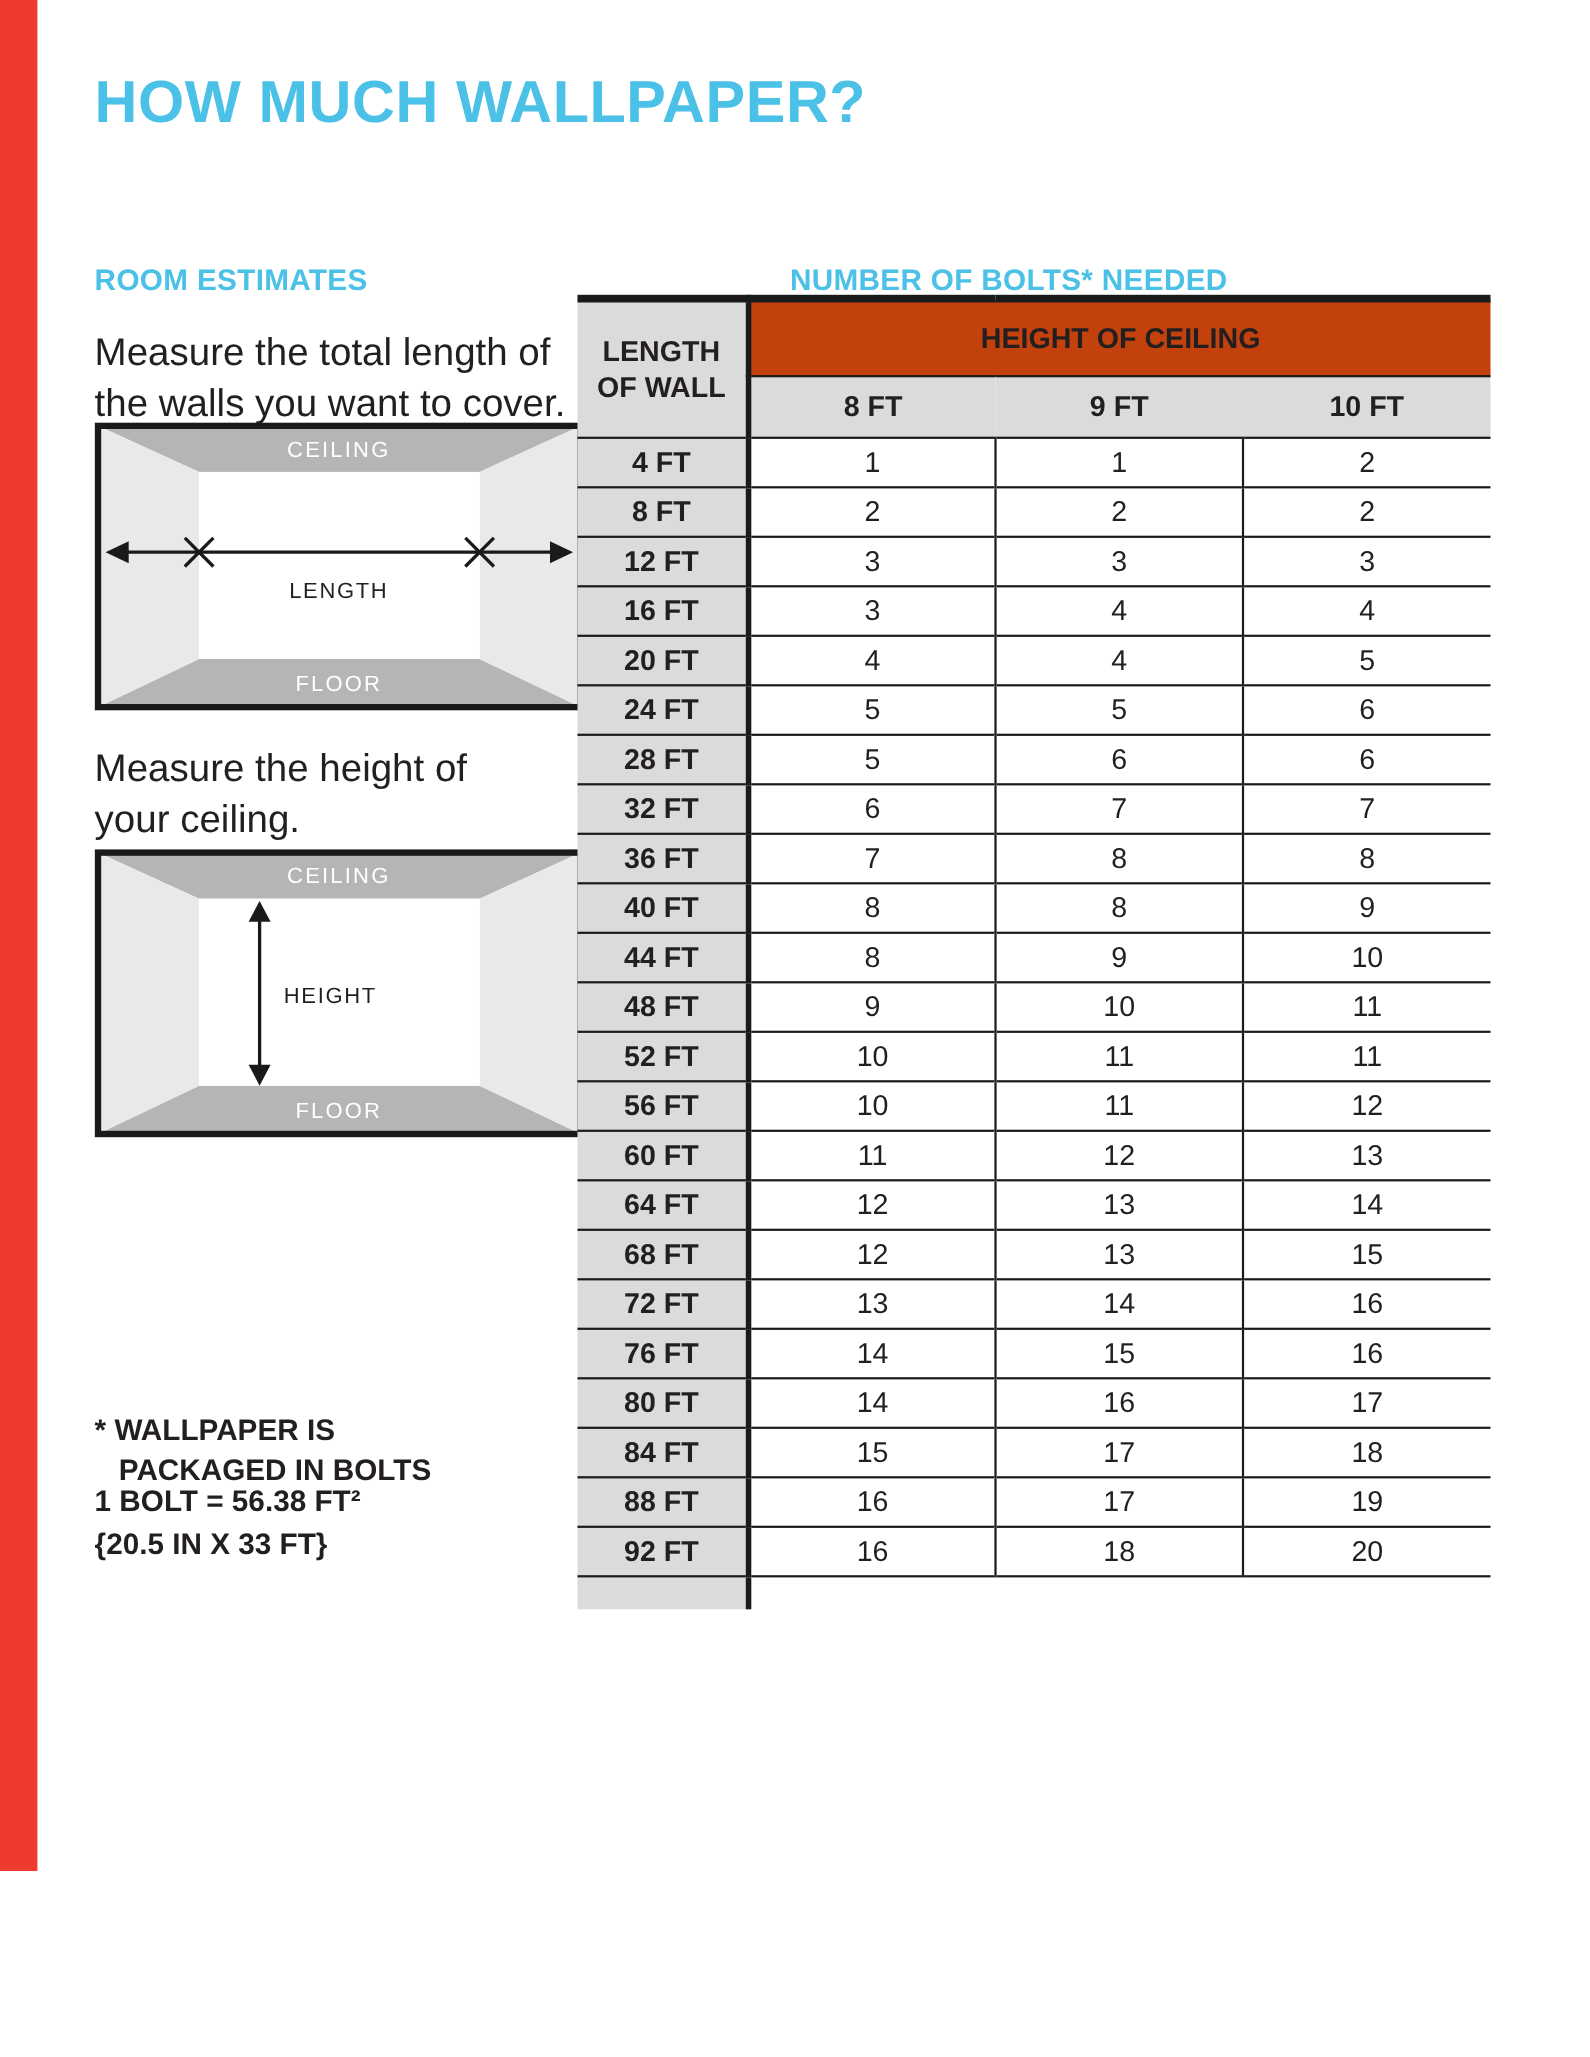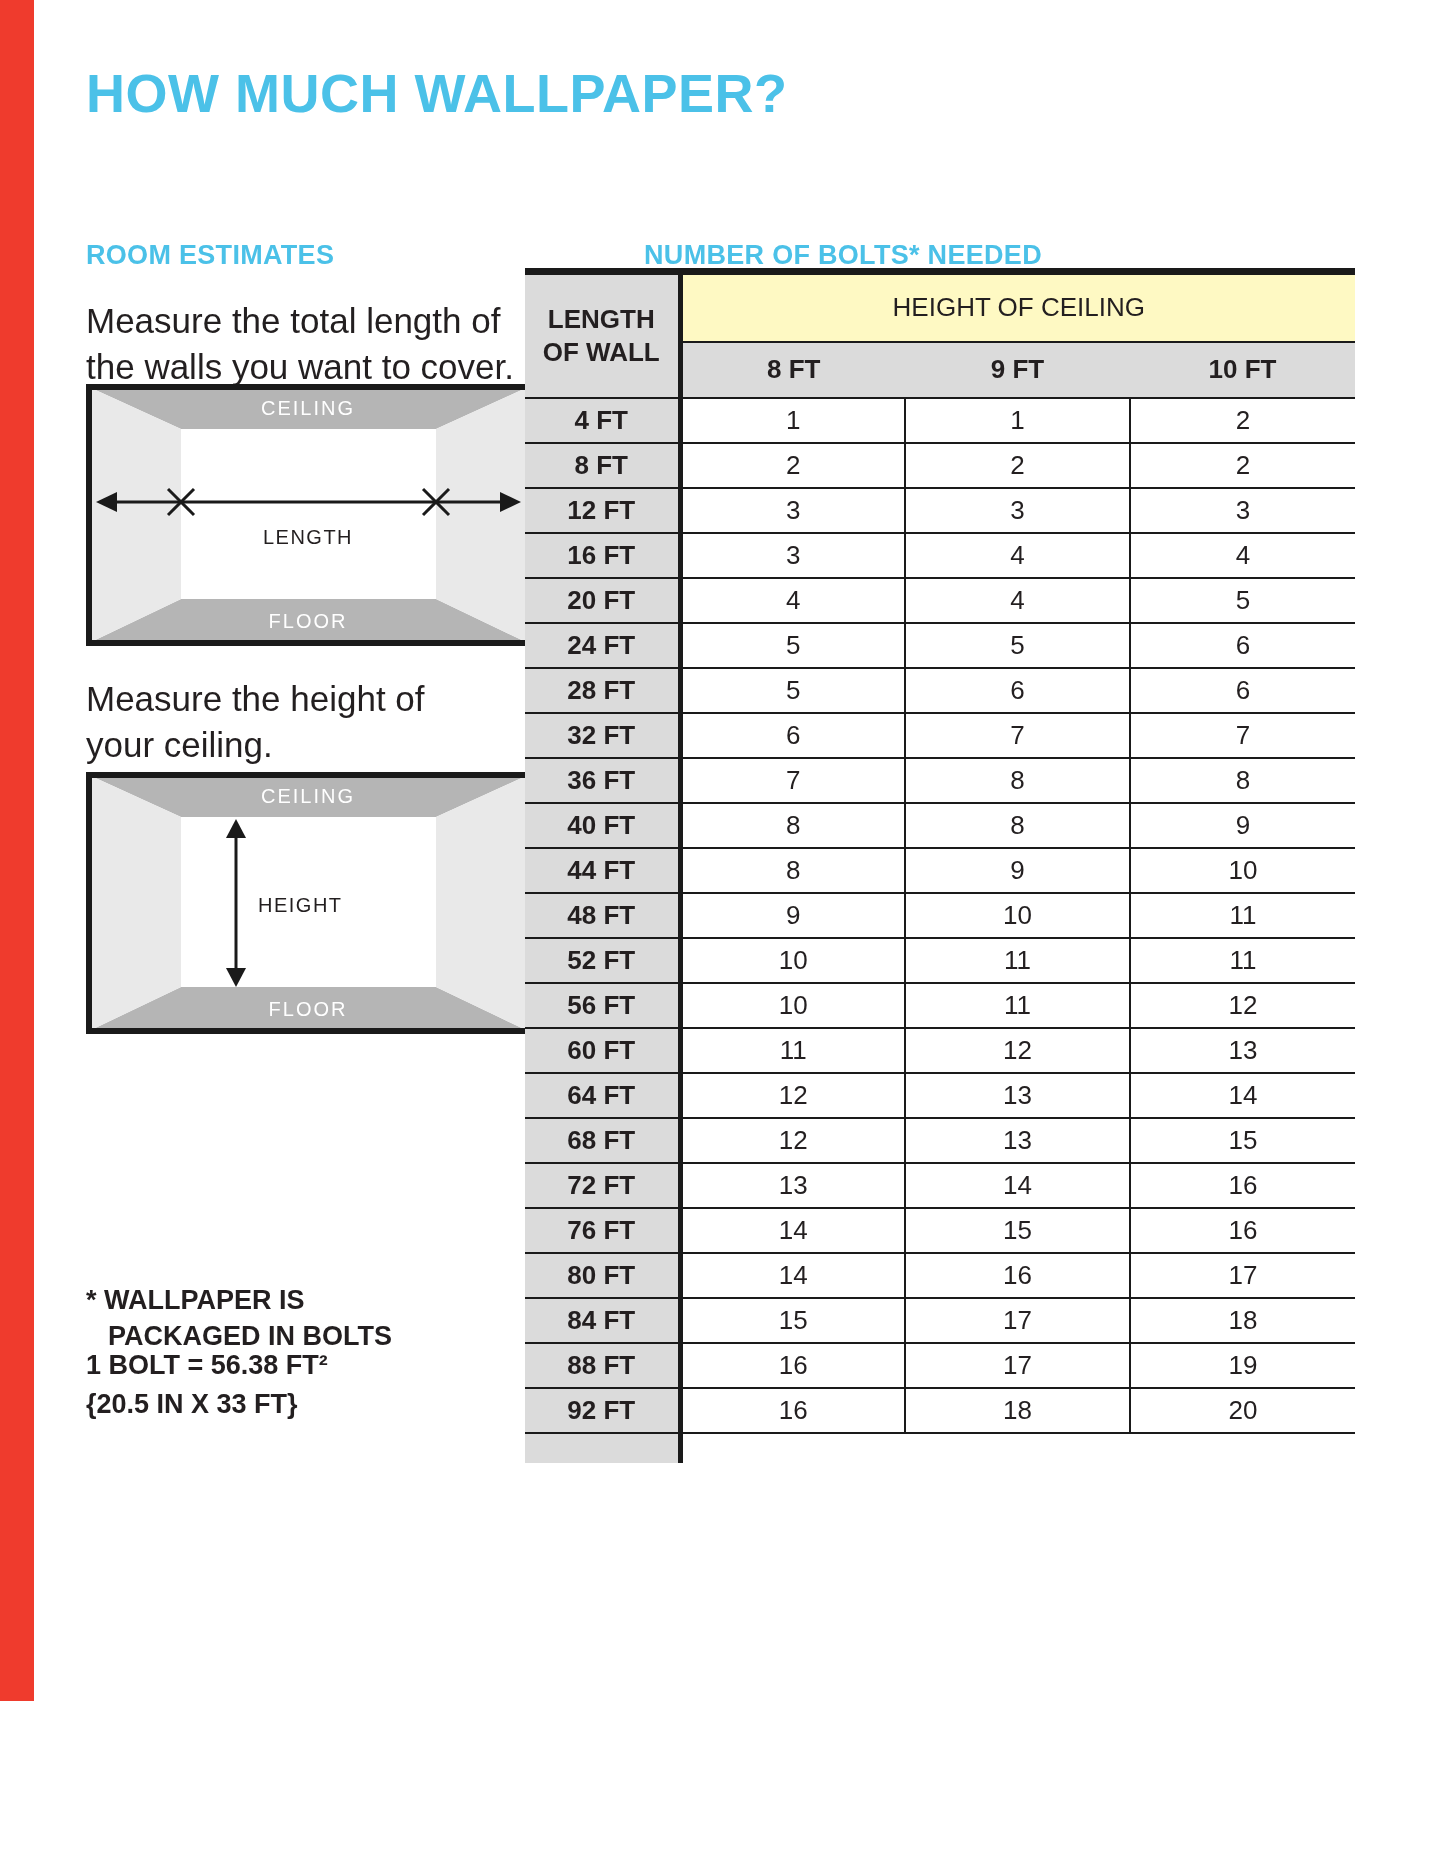--- a/index.html
+++ b/index.html
@@ -28,21 +28,21 @@
     letter-spacing: 0.5px;
   }
   .section-heading {
     position: absolute;
     font-size: 27px;
     font-weight: 700;
     color: #4BC1E8;
     letter-spacing: 0.3px;
   }
   .room-heading { left: 86px; top: 240px; }
-  .table-heading { left: 533px; top: 240px; width: 620px; text-align: center; }
+  .table-heading { left: 496px; top: 240px; width: 620px; text-align: right; }
   .step {
     position: absolute;
     left: 86px;
     width: 460px;
     font-size: 35px;
     line-height: 1.32;
     white-space: pre-line;
     color: #231F20;
   }
   .step1 { top: 298px; }
@@ -90,22 +90,22 @@
   }
   .len-hdr {
     background: #DBDBDB;
     font-weight: 700;
     font-size: 27px;
     line-height: 1.25;
     white-space: pre-line;
     border-right: 5px solid #1A1A1A;
   }
   .group-hdr {
-    background: #fef9c3;
-    font-weight: 400;
+    background: #c2410c;
+    font-weight: 700;
     font-size: 27px;
     height: 70px;
     border-bottom: 2px solid #1A1A1A;
   }
   .sub-hdr {
     background: #DBDBDB;
     font-weight: 700;
     font-size: 26px;
     height: 56px;
   }

